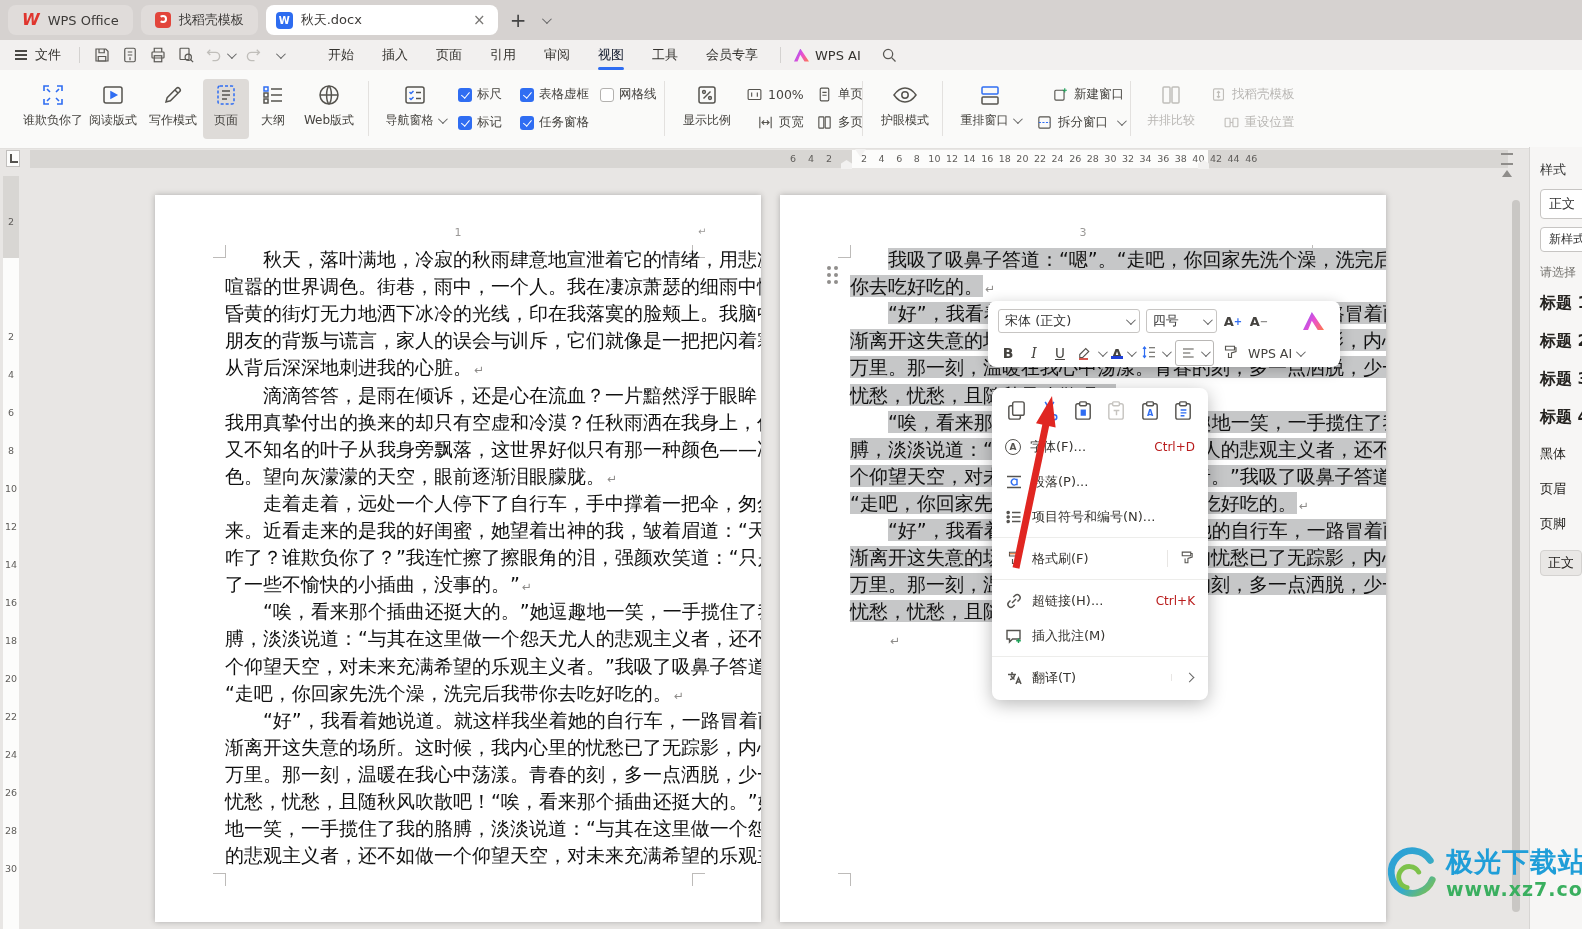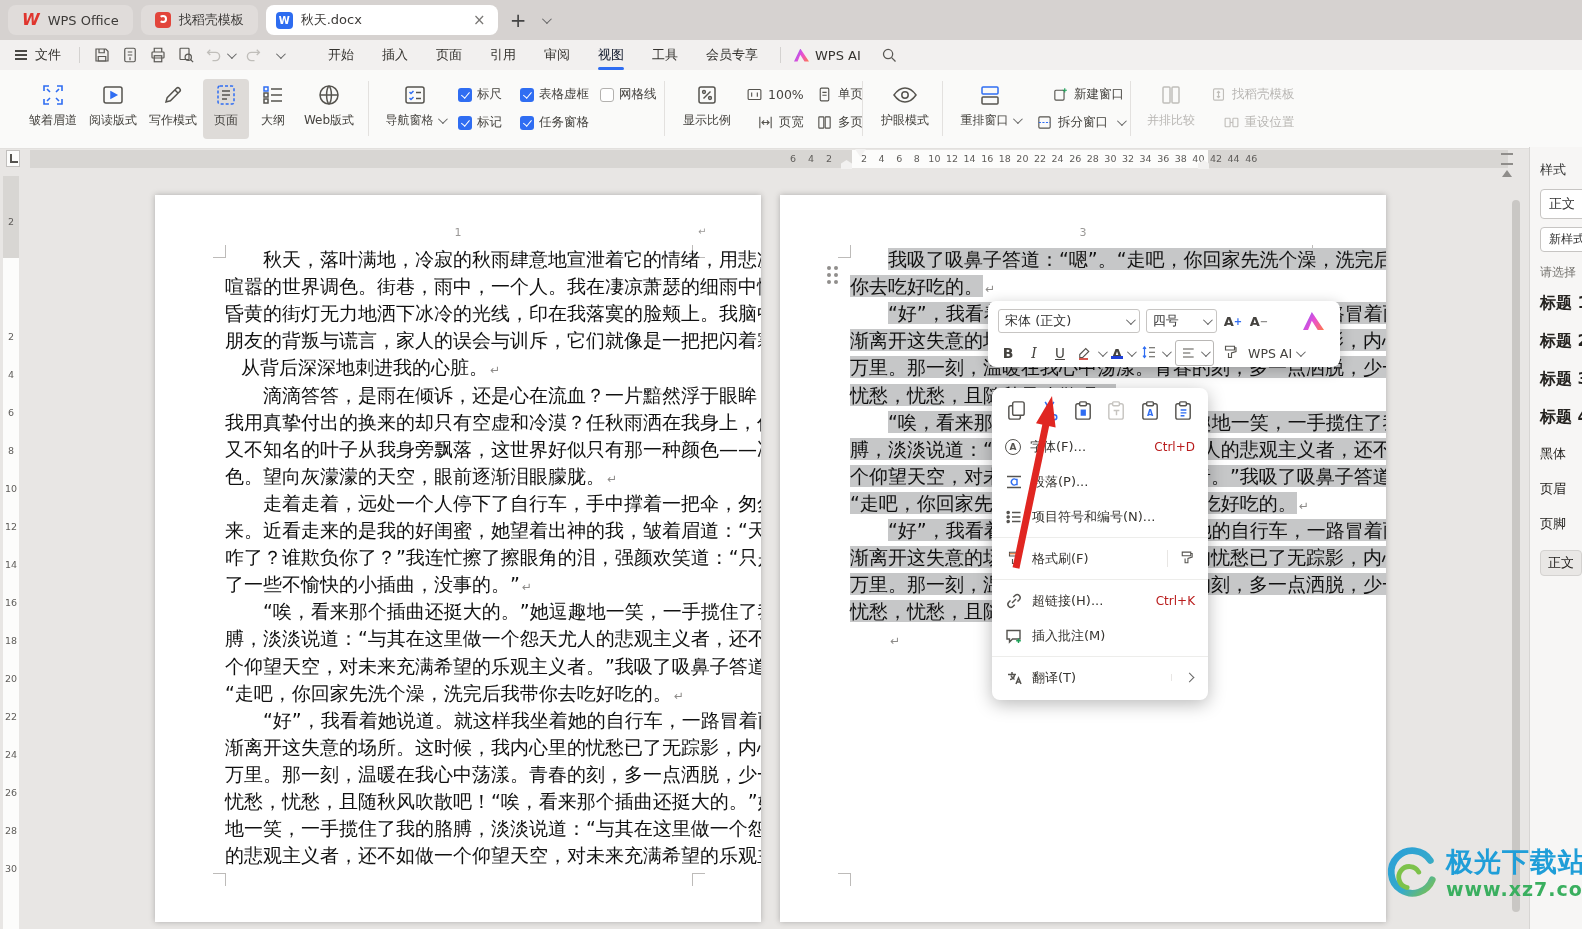--- a/index.html
+++ b/index.html
@@ -220,21 +220,21 @@
     </span>
   </div>
 
   <div class="ribbon">
     <div class="rb-big" style="left:22px">
       <span class="ic">
           <svg class="icn" width="24" height="24" viewBox="0 0 24 24" fill="none" stroke="#2f6df2" stroke-width="1.6">
             <path d="M8 3H3v5M16 3h5v5M21 16v5h-5M3 16v5h5M9 9l-3-3M15 9l3-3M15 15l3 3M9 15l-3 3"></path>
           </svg>
         </span>
-      <span>皱着眉道</span>
+      <span>谁欺负你了</span>
     </div>
     <div class="rb-big" style="left:82px">
       <span class="ic">
           <svg class="icn" width="24" height="24" viewBox="0 0 24 24" fill="none" stroke="#56544f" stroke-width="1.5">
             <rect x="3" y="4" width="18" height="16" rx="2"></rect>
             <path d="M10 9l5.5 3L10 15z" fill="#2f6df2" stroke="#2f6df2"></path>
           </svg>
         </span>
       <span>阅读版式</span>
     </div>
@@ -489,21 +489,21 @@
     <div class="hdr-pl" style="left:543px">↵</div>
     <div class="crop tl" style="left:58px;top:50px"></div>
     <div class="crop tr" style="left:537px;top:50px"></div>
     <div class="crop bl" style="left:58px;top:678px"></div>
     <div class="crop br" style="left:537px;top:678px"></div>
     <div id="p1lines">
         <div class="line ind" style="top: 51px;"><span>秋天，落叶满地，冷寂的秋雨肆意地宣泄着它的情绪，用悲凉给这个</span></div>
         <div class="line" style="top: 78.1px;"><span>喧嚣的世界调色。街巷，雨中，一个人。我在凄凉萧瑟的细雨中慢慢行走，</span></div>
         <div class="line" style="top: 105.2px;"><span>昏黄的街灯无力地洒下冰冷的光线，印在我落寞的脸颊上。我脑中回荡着</span></div>
         <div class="line" style="top: 132.3px;"><span>朋友的背叛与谎言，家人的误会与训斥，它们就像是一把把闪着寒光的剑，</span></div>
-        <div class="line" style="top: 159.4px; margin-left: 16px;"><span>从背后深深地刺进我的心脏。</span><span class="pl">↵</span></div>
+        <div class="line" style="top: 159.4px;"><span>从背后深深地刺进我的心脏。</span><span class="pl">↵</span></div>
         <div class="line ind" style="top: 186.5px;"><span>滴滴答答，是雨在倾诉，还是心在流血？一片黯然浮于眼眸，为什么</span></div>
         <div class="line" style="top: 213.6px;"><span>我用真挚付出的换来的却只有空虚和冷漠？任秋雨洒在我身上，任枯黄而</span></div>
         <div class="line" style="top: 240.7px;"><span>又不知名的叶子从我身旁飘落，这世界好似只有那一种颜色——冰冷的灰</span></div>
         <div class="line" style="top: 267.8px;"><span>色。望向灰濛濛的天空，眼前逐渐泪眼朦胧。</span><span class="pl">↵</span></div>
         <div class="line ind" style="top: 294.9px;"><span>走着走着，远处一个人停下了自行车，手中撑着一把伞，匆匆向我走</span></div>
         <div class="line" style="top: 322px;"><span>来。近看走来的是我的好闺蜜，她望着出神的我，皱着眉道：“天呐，你</span></div>
         <div class="line" style="top: 349.1px;"><span>咋了？谁欺负你了？”我连忙擦了擦眼角的泪，强颜欢笑道：“只是碰到</span></div>
         <div class="line" style="top: 376.2px;"><span>了一些不愉快的小插曲，没事的。”</span><span class="pl">↵</span></div>
         <div class="line ind" style="top: 403.3px;"><span>“唉，看来那个插曲还挺大的。”她逗趣地一笑，一手揽住了我的胳</span></div>
         <div class="line" style="top: 430.4px;"><span>膊，淡淡说道：“与其在这里做一个怨天尤人的悲观主义者，还不如做一</span></div>

